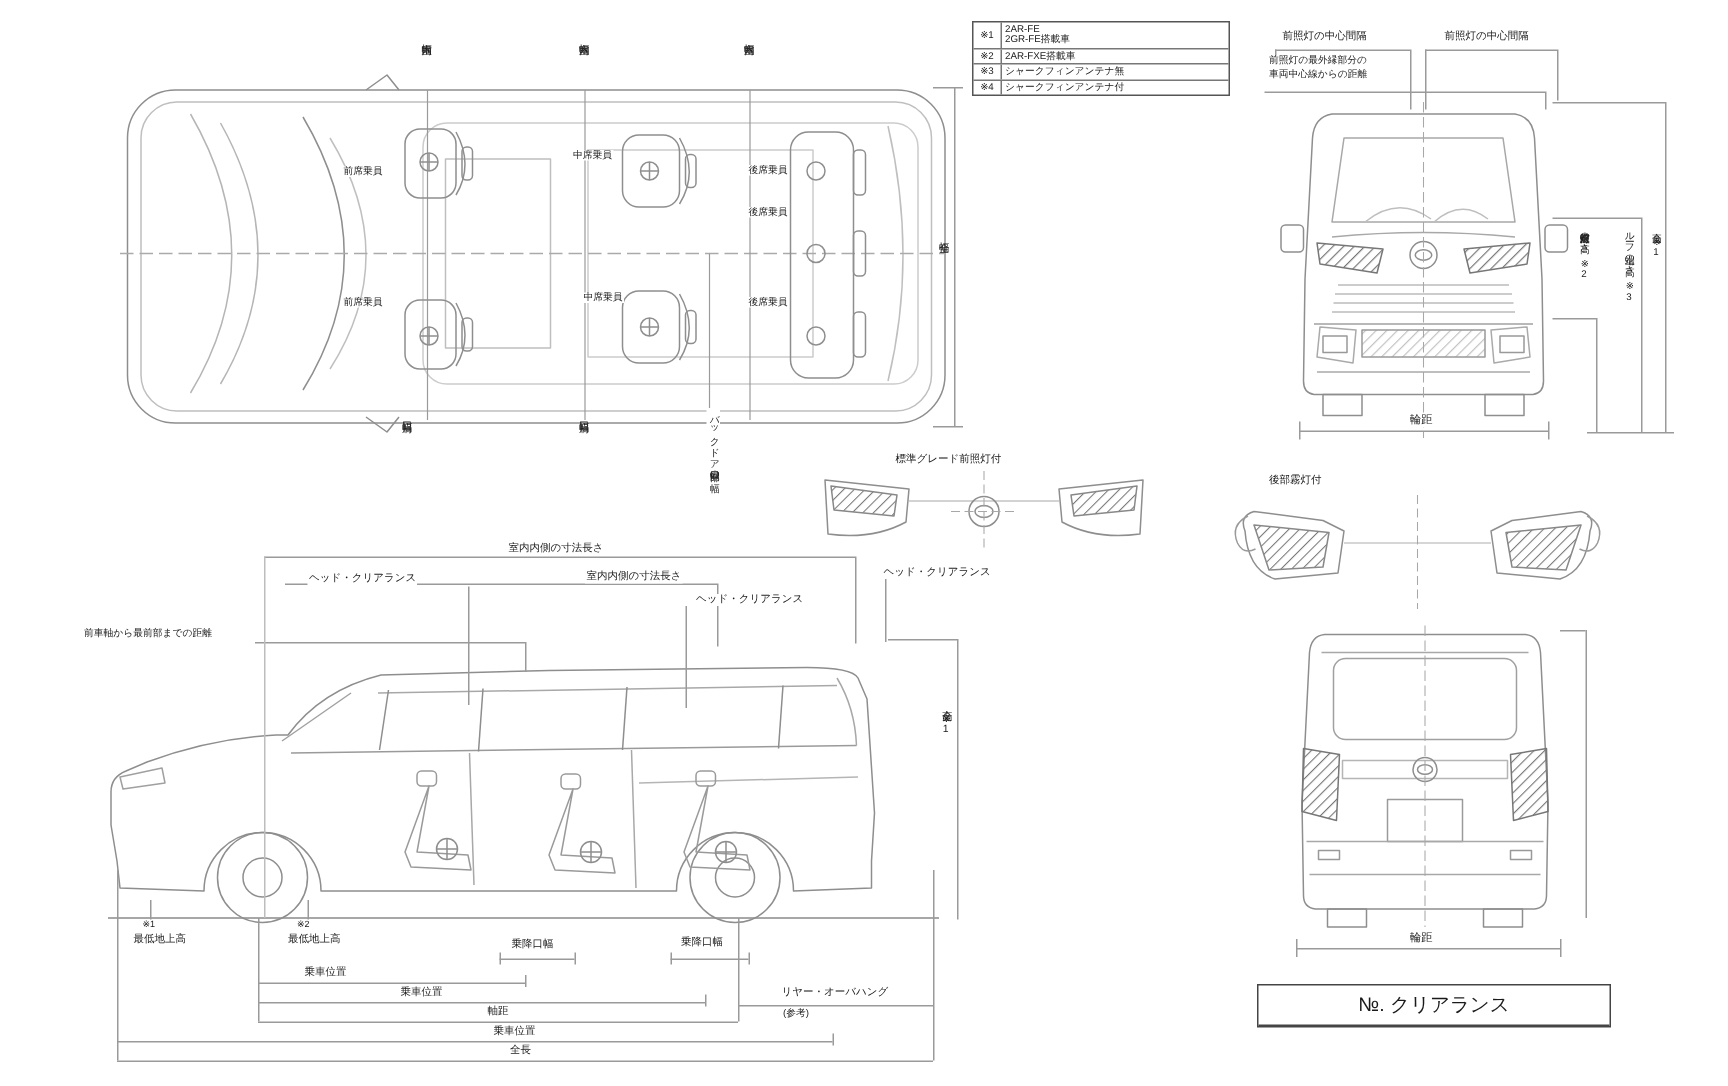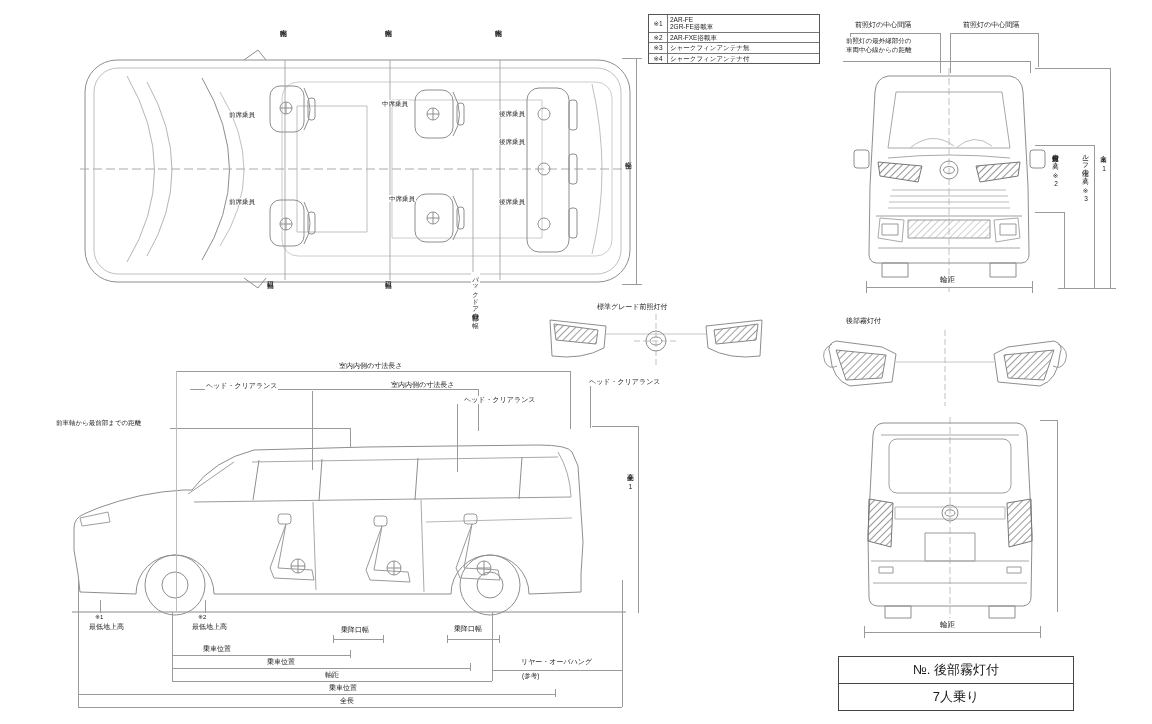--- a/index.html
+++ b/index.html
@@ -353,17 +353,16 @@
   </svg>
 
   <div class="vline" style="left:1057px;top:420px;height:192px;"></div>
   <div class="hline" style="left:1040px;top:420px;width:17px;"></div>
   <div class="hline" style="left:864px;top:632px;width:176px;"></div>
   <div class="vline" style="left:864px;top:626px;height:12px;"></div>
   <div class="vline" style="left:1040px;top:626px;height:12px;"></div>
   <div class="lbl" style="left:939px;top:621px;font-size:7.5px;">輪距</div>
 
   <div class="tbox">
-    <div class="trow">№. 後部霧灯付</div>
-    <div class="trow">7人乗り</div>
+    <div class="trow">№. クリアランス</div>
   </div>
 
 </div>
 
 </body></html>

